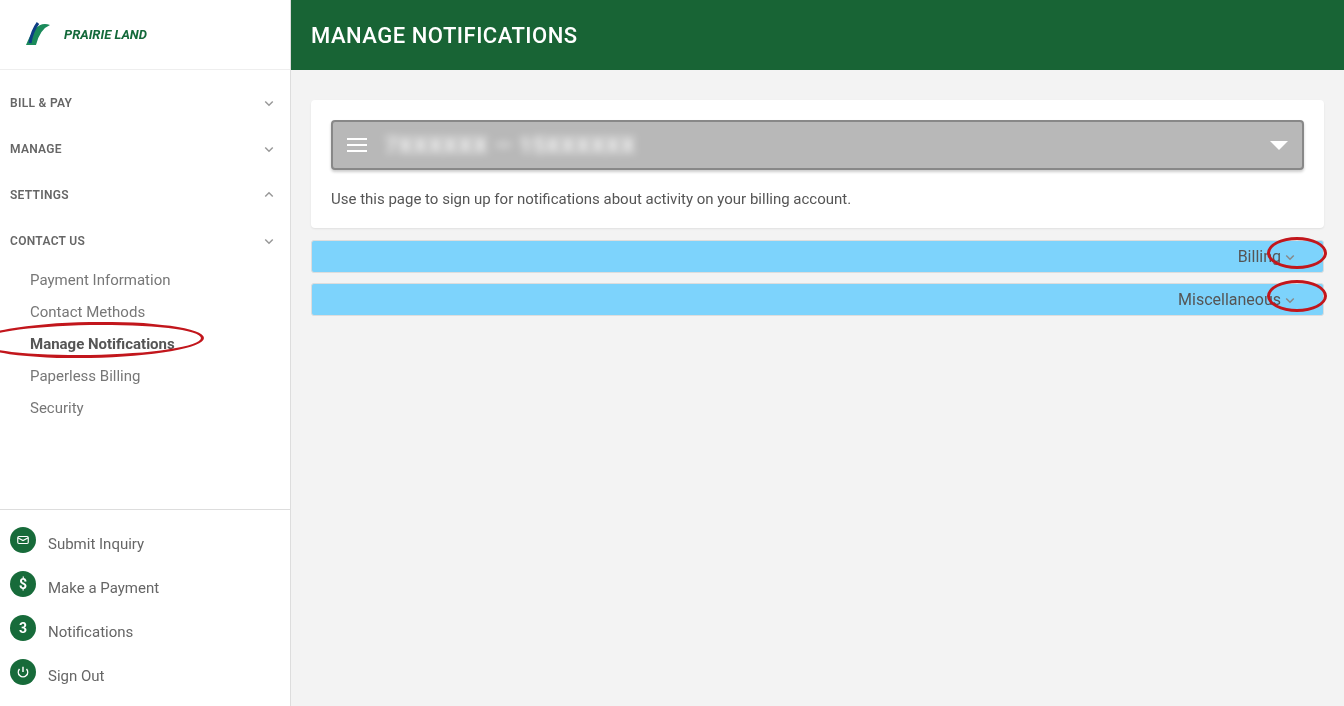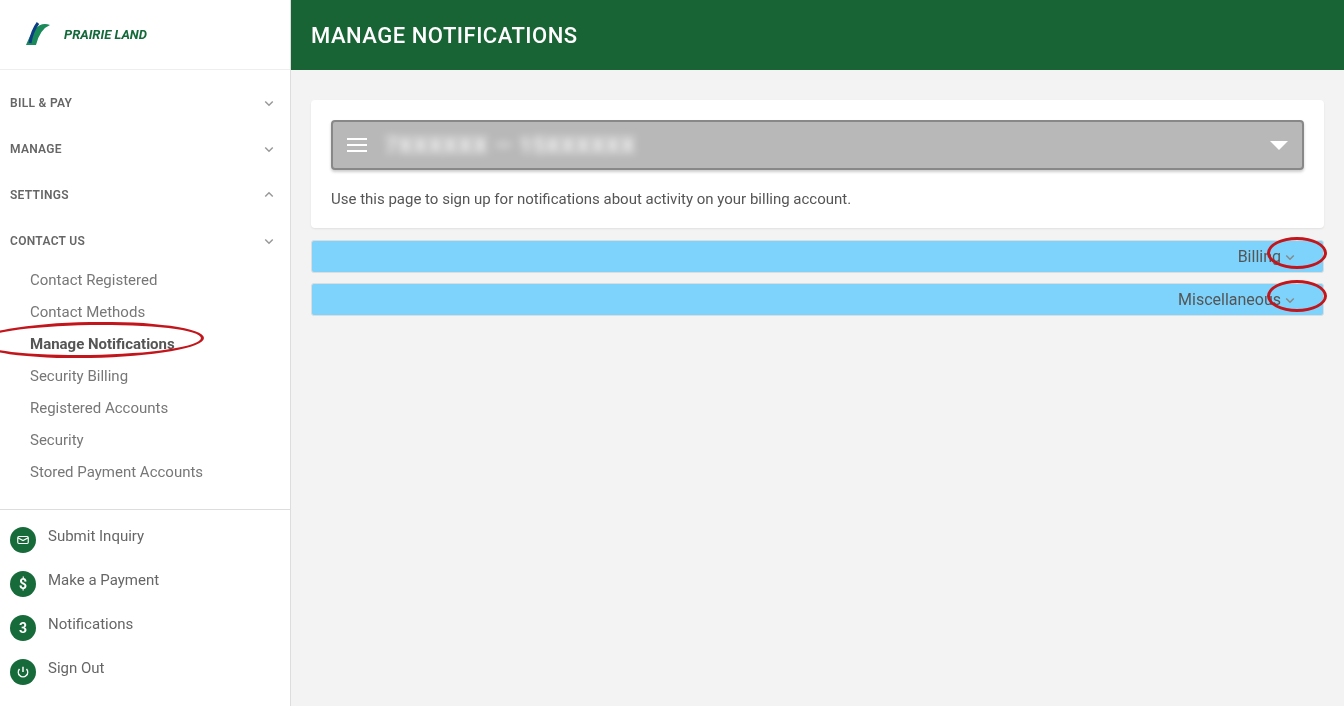--- a/index.html
+++ b/index.html
@@ -11,21 +11,21 @@
 .nav-section { flex: 1; overflow-y: auto; padding-top: 10px; border-bottom: 1px solid #ddd; }
 .nav-group { padding: 14px 12px 14px 10px; display: flex; justify-content: space-between; align-items: center; cursor: pointer; }
 .nav-group-label { font-size: 12px; font-weight: 600; color: #666; letter-spacing: 0.3px; }
 .chev { width: 18px; height: 18px; color: #999; }
 .sub-items { padding-bottom: 6px; }
 .sub-item { padding: 7px 10px 7px 30px; font-size: 15px; color: #777; cursor: pointer; }
 .sub-item.active { font-weight: 700; color: #555; position: relative; }
 .highlight-ellipse { position: absolute; border: 3px solid #c2161c; border-radius: 50%; pointer-events: none; }
 .highlight-menu { left: -24px; top: -6px; width: 228px; height: 36px; transform: rotate(-1deg); }
 .bottom-actions { padding: 8px 10px 12px 10px; }
-.action-row { display: flex; align-items: flex-start; gap: 12px; padding: 9px 0; cursor: pointer; }
+.action-row { display: flex; align-items: flex-end; gap: 12px; padding: 9px 0; cursor: pointer; }
 .action-icon { width: 26px; height: 26px; border-radius: 50%; background: #176b3a; display: flex; align-items: center; justify-content: center; color: #fff; font-size: 14px; font-weight: bold; }
 .action-label { font-size: 15px; color: #666; }
 .main { flex: 1; display: flex; flex-direction: column; background: #f3f3f3; }
 .header { background: #186435; height: 70px; display: flex; align-items: center; padding-left: 20px; }
 .header-title { color: #fff; font-size: 22px; font-weight: 500; letter-spacing: 0.5px; }
 .content { padding: 30px 20px 20px 20px; }
 .card { background: #fff; border-radius: 4px; box-shadow: 0 1px 2px rgba(0,0,0,0.08); padding: 20px; margin-bottom: 12px; }
 .account-select { background: #b8b8b8; border: 2px solid #888; border-radius: 4px; height: 50px; display: flex; align-items: center; padding: 0 14px; justify-content: space-between; box-shadow: 0 2px 3px rgba(0,0,0,0.2); cursor: pointer; }
 .account-left { display: flex; align-items: center; gap: 18px; }
 .hamburger { color: #fff; display: flex; flex-direction: column; gap: 4px; }
@@ -75,30 +75,28 @@
           <path d="M7 14l5-5 5 5" stroke="currentColor" stroke-width="2" fill="none"></path>
         </svg>
     </div>
     <div class="nav-group">
       <span class="nav-group-label">CONTACT US</span>
       <svg class="chev" viewBox="0 0 24 24">
           <path d="M7 10l5 5 5-5" stroke="currentColor" stroke-width="2" fill="none"></path>
         </svg>
     </div>
     <div class="sub-items">
-      <div class="sub-item">Contact Registered</div>
+      <div class="sub-item">Payment Information</div>
       <div class="sub-item">Contact Methods</div>
       <div class="relwrap">
         <div class="sub-item active">Manage Notifications</div>
         <div class="highlight-ellipse highlight-menu"></div>
       </div>
-      <div class="sub-item">Security Billing</div>
-      <div class="sub-item">Registered Accounts</div>
+      <div class="sub-item">Paperless Billing</div>
       <div class="sub-item">Security</div>
-      <div class="sub-item">Stored Payment Accounts</div>
     </div>
   </div>
 
   <div class="bottom-actions">
     <div class="action-row">
       <div class="action-icon">
         <svg width="14" height="14" viewBox="0 0 24 24" fill="none" stroke="#fff" stroke-width="2">
             <rect x="3" y="6" width="18" height="12" rx="2"></rect>
             <path d="M3 8l9 5 9-5"></path>
           </svg>

